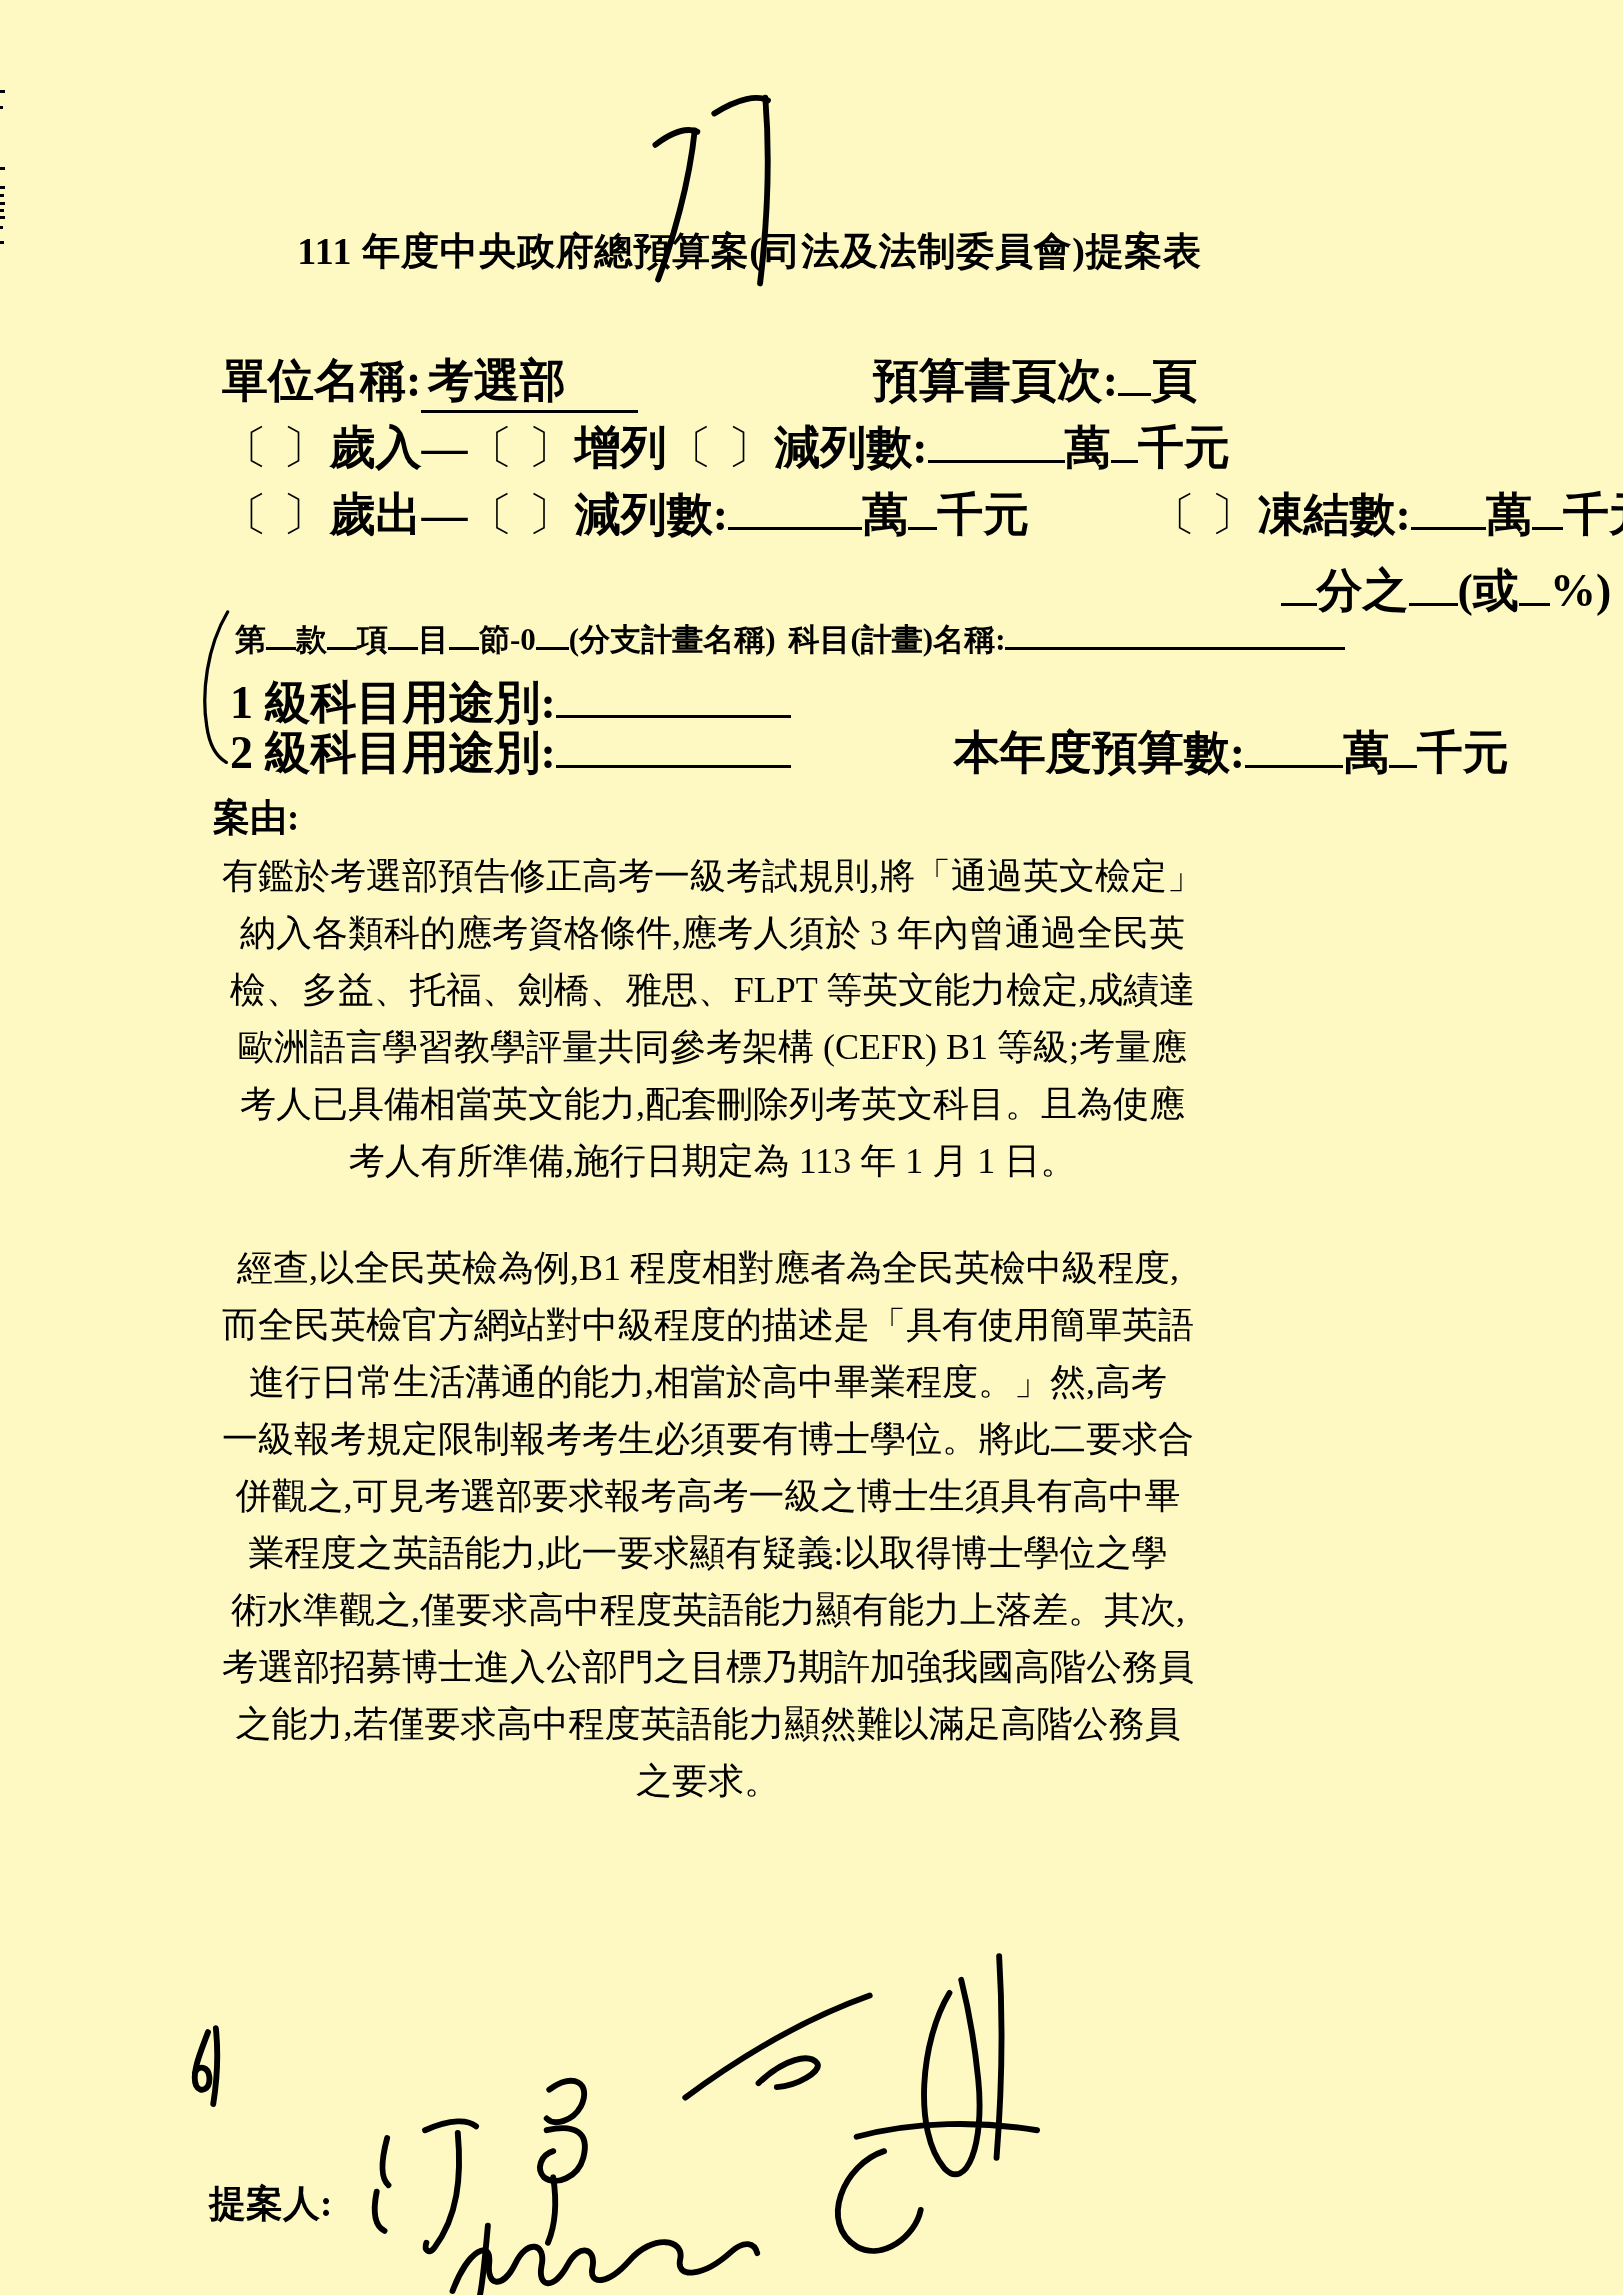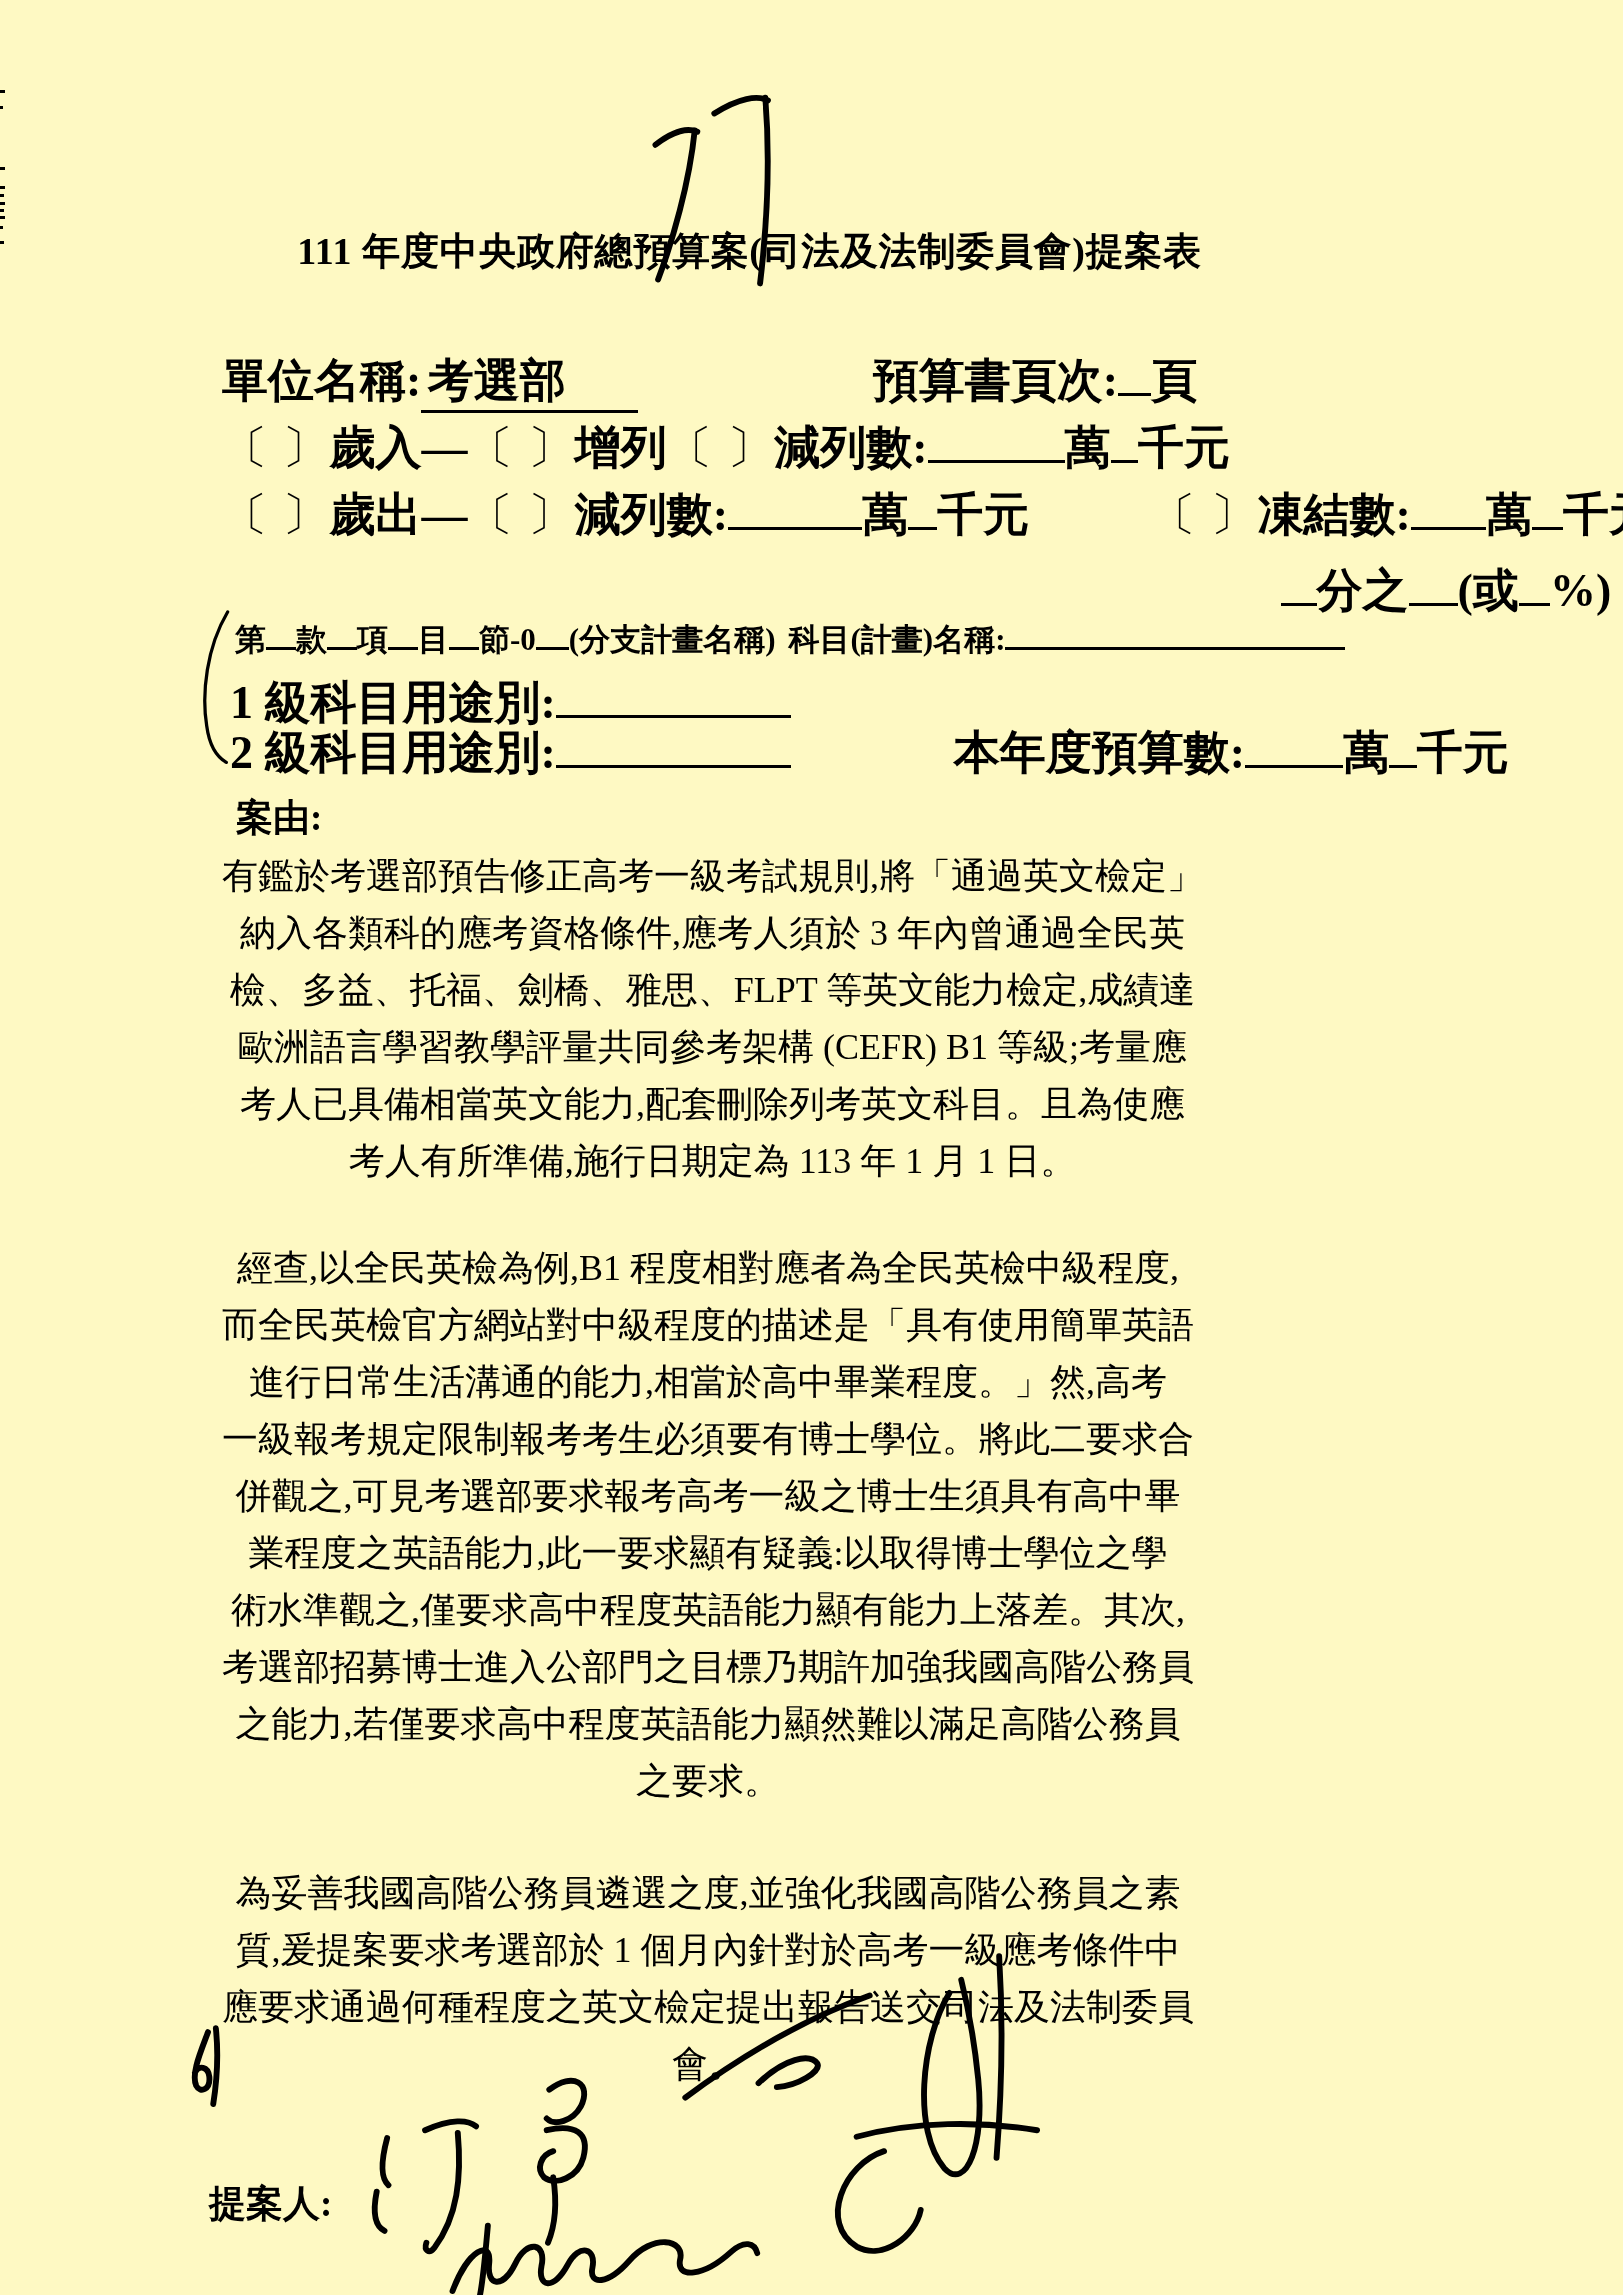--- a/index.html
+++ b/index.html
@@ -13,21 +13,21 @@
     position:absolute;top:226px;left:0;width:1623px;text-align:center;
     font-size:38px;font-weight:bold;letter-spacing:0.7px;transform:translateX(-62px);
     white-space:nowrap;
   }
   .row{position:absolute;left:222px;white-space:nowrap;font-size:46px;font-weight:bold;}
   .bk{font-weight:normal;letter-spacing:1.3px;}
   .blank{display:inline-block;border-bottom:3.3px solid #000;height:27.5px;}
   .filled{border-bottom:3.3px solid #000;padding:0 72px 3.9px 6.5px;}
   .item-row{font-size:31px;}
   .sp{display:inline-block;}
-  .heading{position:absolute;left:236px;font-size:37px;font-weight:bold;}
+  .heading{position:absolute;left:213px;font-size:37px;font-weight:bold;}
   .para{position:absolute;left:222px;font-size:36px;font-weight:500;text-align:center;}
   .ln{height:57px;line-height:57px;white-space:nowrap;}
   svg{position:absolute;overflow:visible;}
   svg path{fill:none;stroke:#000;stroke-linecap:round;stroke-linejoin:round;}
   .hw path{stroke-width:9px;}
   .brace path{stroke-width:5px;}
 </style>
 </head>
 <body>
 
@@ -102,26 +102,20 @@
     <div class="ln">進行日常生活溝通的能力,相當於高中畢業程度。」然,高考</div>
     <div class="ln">一級報考規定限制報考考生必須要有博士學位。將此二要求合</div>
     <div class="ln">併觀之,可見考選部要求報考高考一級之博士生須具有高中畢</div>
     <div class="ln">業程度之英語能力,此一要求顯有疑義:以取得博士學位之學</div>
     <div class="ln">術水準觀之,僅要求高中程度英語能力顯有能力上落差。其次,</div>
     <div class="ln">考選部招募博士進入公部門之目標乃期許加強我國高階公務員</div>
     <div class="ln">之能力,若僅要求高中程度英語能力顯然難以滿足高階公務員</div>
     <div class="ln">之要求。</div>
   </div>
 
-  <div class="para" style="top:1865px">
-    <div class="ln">為妥善我國高階公務員遴選之度,並強化我國高階公務員之素</div>
-    <div class="ln">質,爰提案要求考選部於 1 個月內針對於高考一級應考條件中</div>
-    <div class="ln">應要求通過何種程度之英文檢定提出報告送交司法及法制委員</div>
-    <div class="ln">會。</div>
-  </div>
 
   <div class="heading" style="top:2179px;left:209px">提案人:</div>
 
   <svg class="hw" style="left:0;top:0" width="1623" height="2295" viewBox="0 0 2482 3510">
 
     <g>
       <path d="M318,3108 C306,3140 292,3172 300,3190 C306,3202 322,3196 320,3176 C318,3160 304,3158 298,3170" stroke-width="7"></path>
       <path d="M330,3102 C334,3140 332,3180 326,3218" stroke-width="7"></path>
     </g>
 

